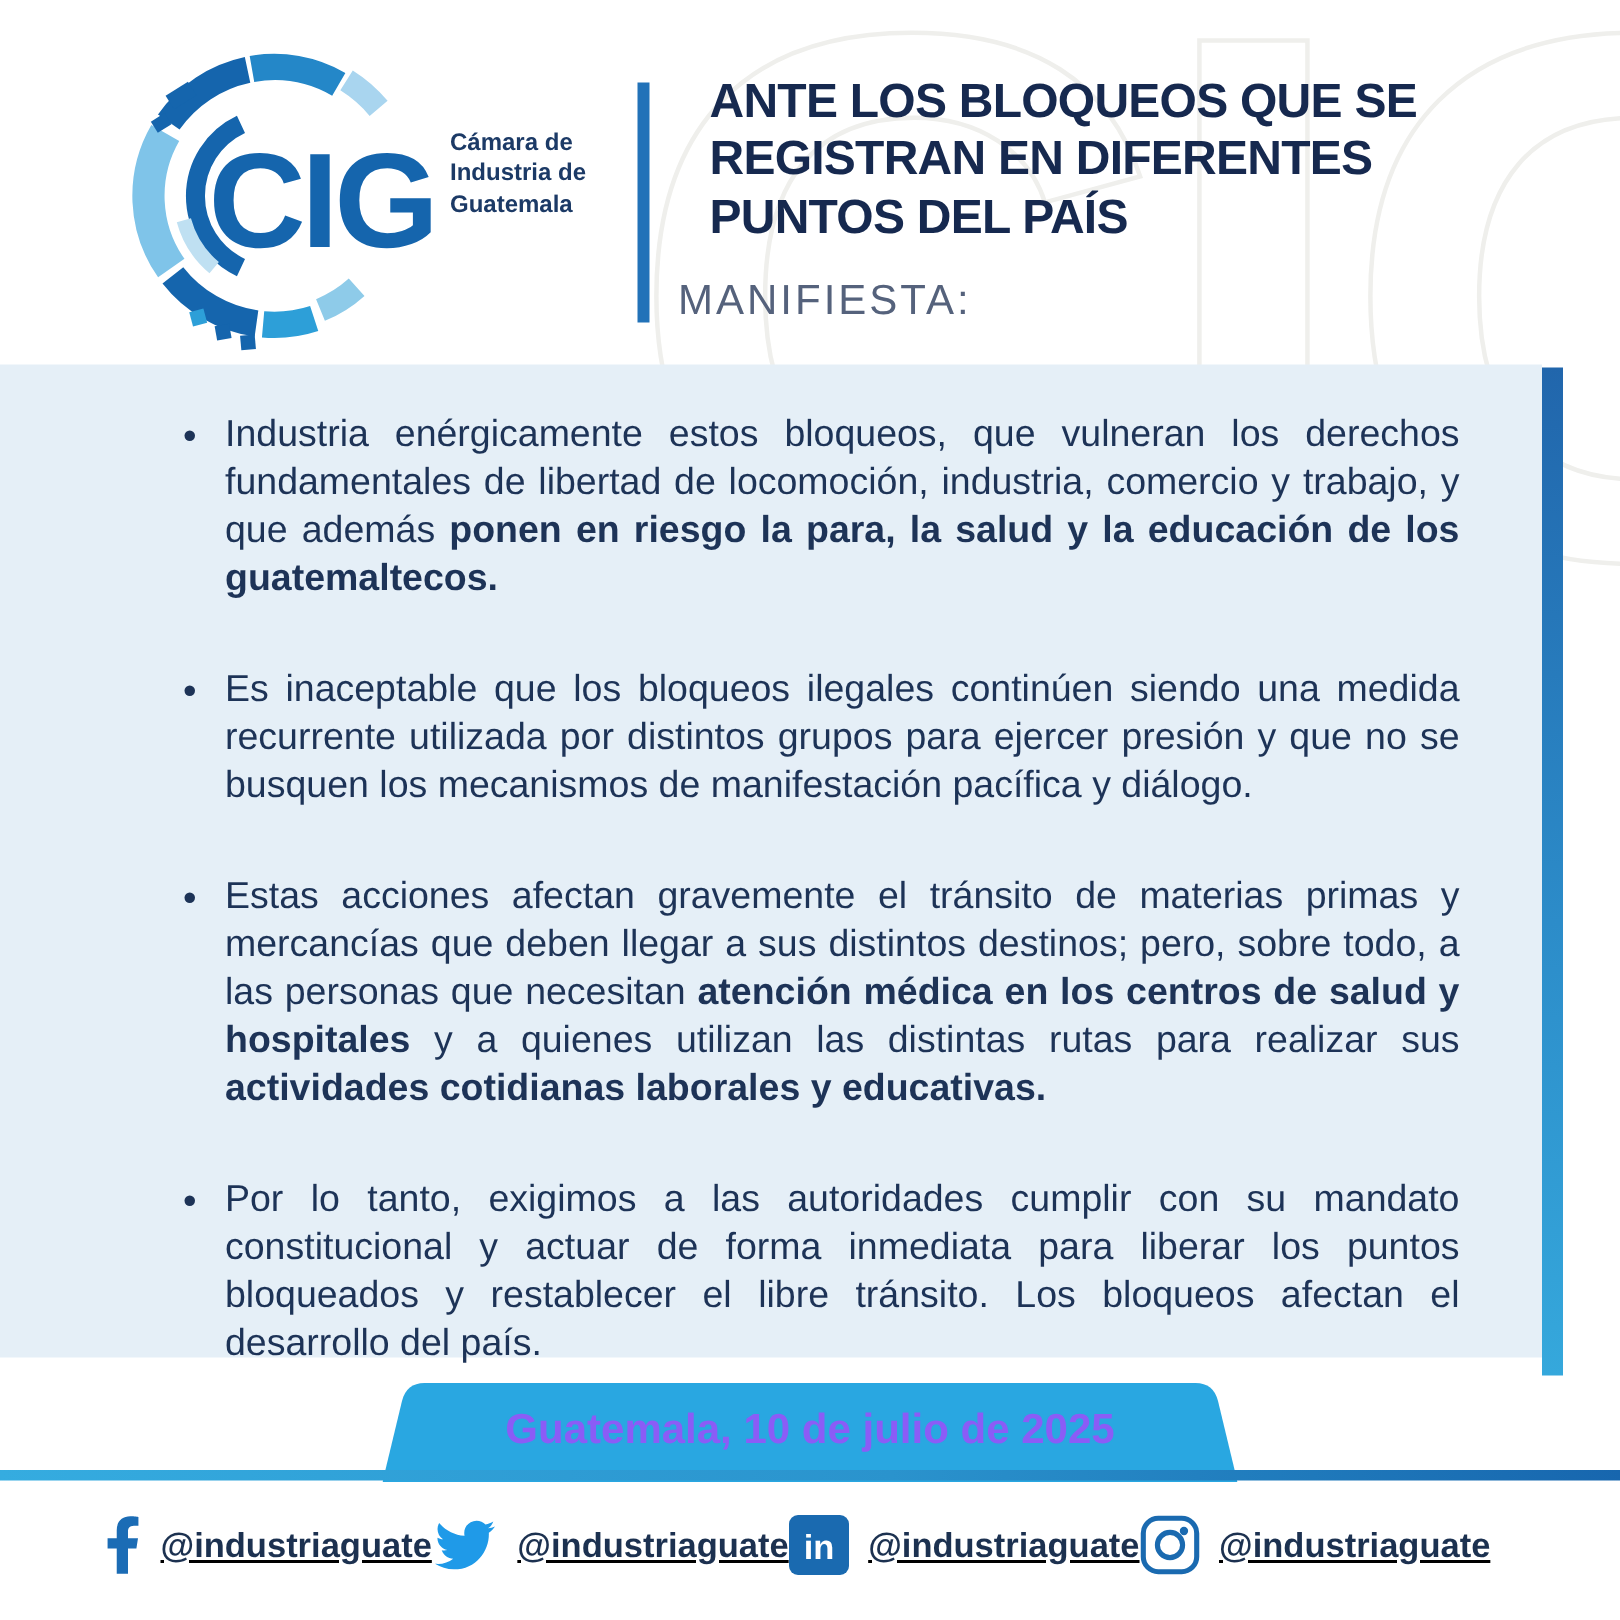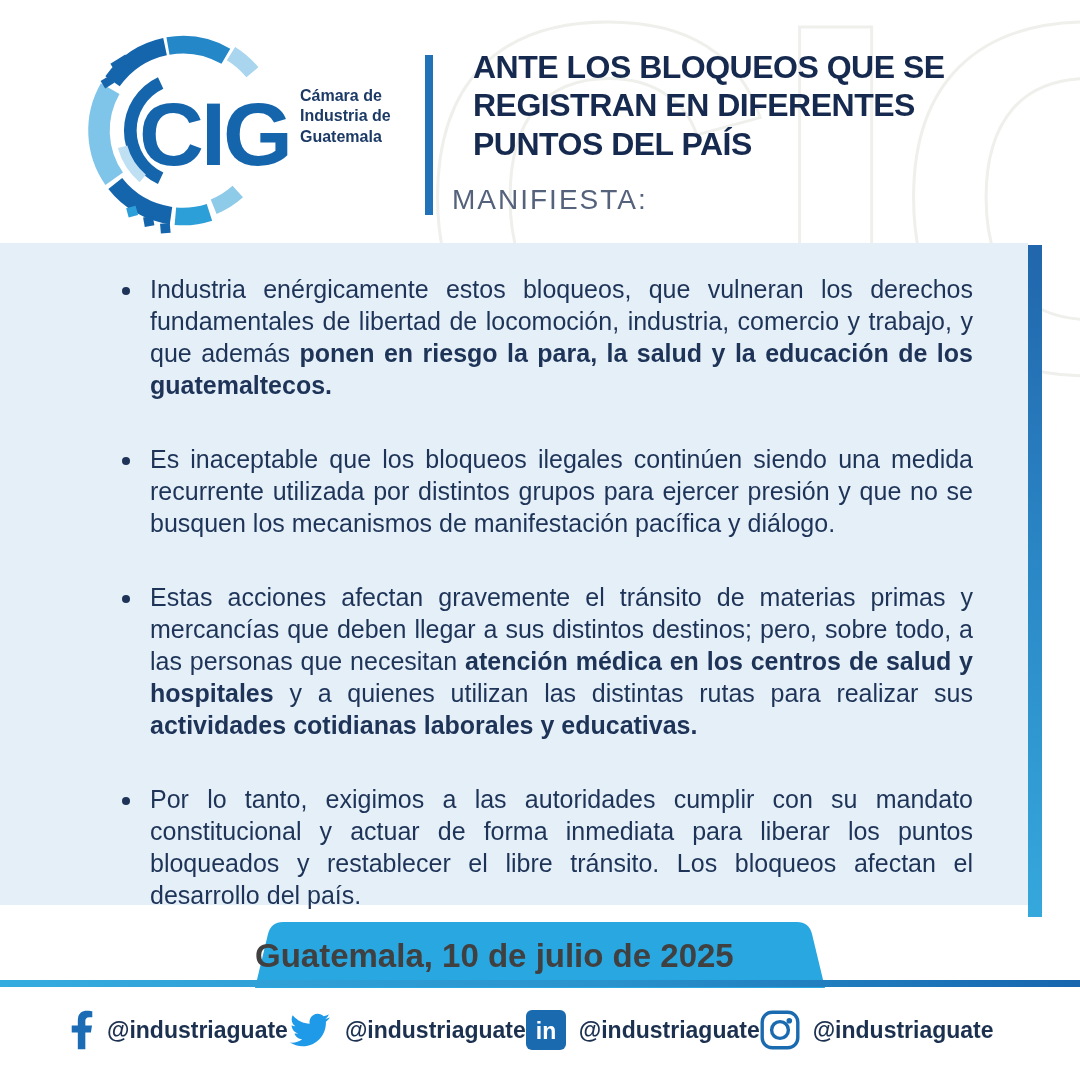--- a/index.html
+++ b/index.html
@@ -74,35 +74,35 @@
   .b { font-weight: bold; }
 
   
   .banner-wrap {
     position: absolute; left: 50%; top: 922px;
     transform: translateX(-50%);
     width: 570px; height: 66px; z-index: 2;
   }
   .banner-text {
     position: absolute; left: 0; top: 15px; width: 100%;
-    color: #404040;
-    font-size: 33px; font-weight: bold; z-index: 4;
+    text-align: center; color: #8b5cf6;
+    font-size: 28px; font-weight: bold; z-index: 4;
   }
   .bottom-line {
     position: absolute; left: 0; top: 980px;
     width: 1080px; height: 7px;
     background: linear-gradient(90deg, #35ace0 0%, #2a93cd 55%, #1766ae 100%);
     z-index: 3;
   }
 
   
   .footer {
     position: absolute; left: 0; top: 1002px; width: 967px;
     display: flex; 
-    padding: 0 70px; z-index: 2;
+    padding: 0 70px; z-index: 2; text-decoration: underline;
   }
   .social-item { display: flex; align-items: center; gap: 13px; height: 56px; }
   .handle { font-size: 23px; font-weight: bold; color: #1c3150; }
 </style>
 </head>
 <body>
 
 <div class="page">
 
   <div class="watermark">CIG</div>

